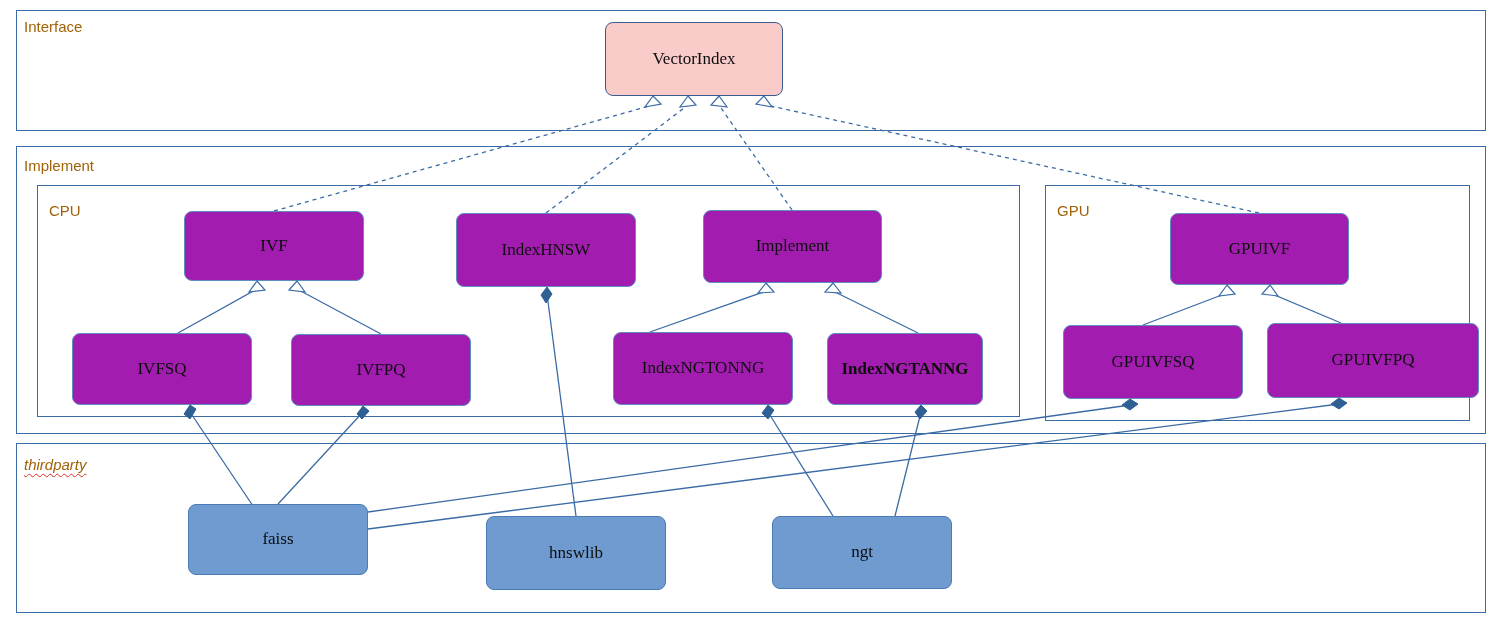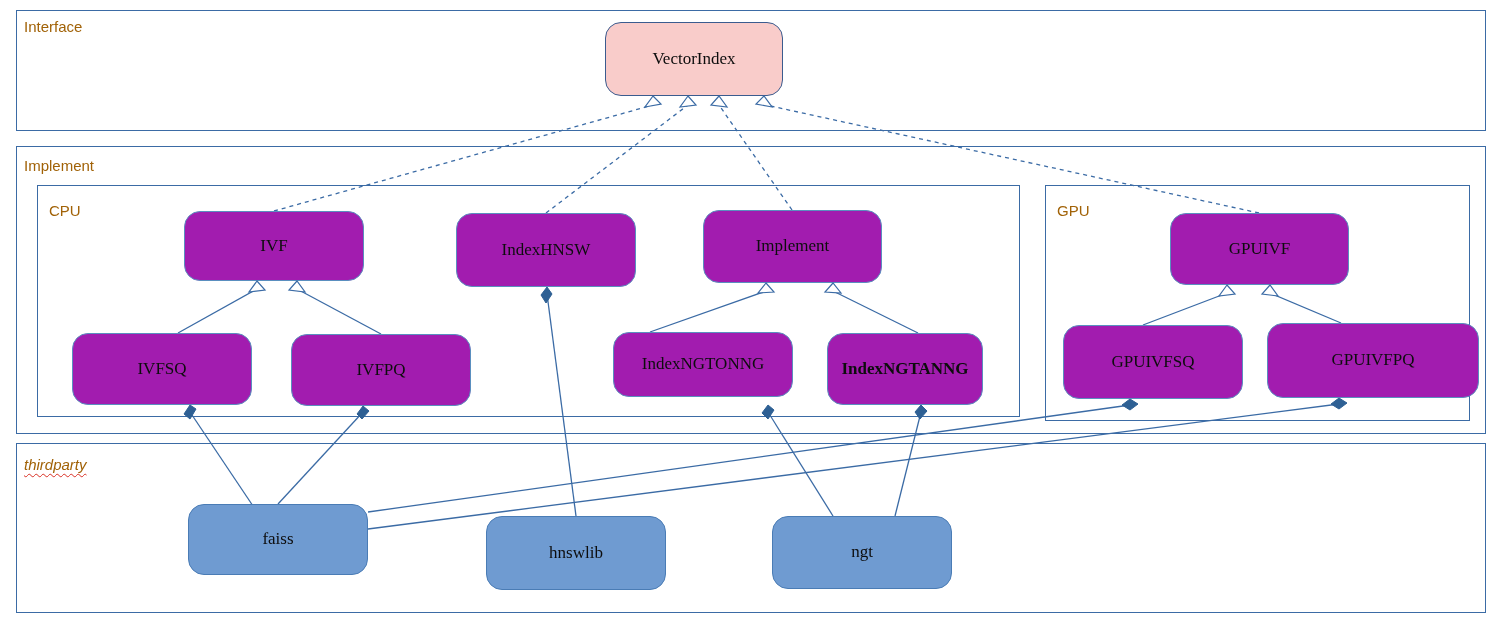--- a/index.html
+++ b/index.html
@@ -12,21 +12,21 @@
   .frame-label.spell{
       text-decoration:underline;
       text-decoration-color:#d93025;
       text-decoration-style:wavy;
       text-decoration-thickness:1px;
       text-underline-offset:3px;
       font-style:italic;
   }
 
   
-  .node{position:absolute;box-sizing:border-box;border-radius:16px;
+  .node{position:absolute;box-sizing:border-box;border-radius:8px;
         display:flex;align-items:center;justify-content:center;
         font-family:"Liberation Serif",serif;font-size:17px;color:#0d0d0d;
         text-align:center;line-height:1.1;z-index:5;}
   .node.green{background:#a21caf;border:1.4px solid #5a8fbf;justify-content:center;}
   .node.pink{background:#f9ccca;border:1.4px solid #3b5c8f;}
   .node.blue{background:#6f9bd1;border:1.4px solid #4a7cb5;}
 
   
   #edges{position:absolute;left:0;top:0;width:1503px;height:628px;z-index:2;pointer-events:none;}
   #edges-top{position:absolute;left:0;top:0;width:1503px;height:628px;z-index:7;pointer-events:none;}
@@ -90,21 +90,21 @@
   </div>
   <div class="node green" style="left:703px;top:210px;width:179px;height:73px;">
     <span>Implement</span>
   </div>
   <div class="node green" style="left:72px;top:333px;width:180px;height:72px;">
     <span>IVFSQ</span>
   </div>
   <div class="node green" style="left:291px;top:334px;width:180px;height:72px;">
     <span>IVFPQ</span>
   </div>
-  <div class="node green" style="left:613px;top:332px;width:180px;height:65px;">
+  <div class="node green" style="left:613px;top:332px;width:180px;height:73px;">
     <span>IndexNGTONNG</span>
   </div>
   <div class="node green" style="left:827px;top:333px;width:156px;height:72px;font-weight:bold;">
     <span>IndexNGTANNG</span>
   </div>
   <div class="node green" style="left:1170px;top:213px;width:179px;height:72px;">
     <span>GPUIVF</span>
   </div>
   <div class="node green" style="left:1063px;top:325px;width:180px;height:74px;">
     <span>GPUIVFSQ</span>

